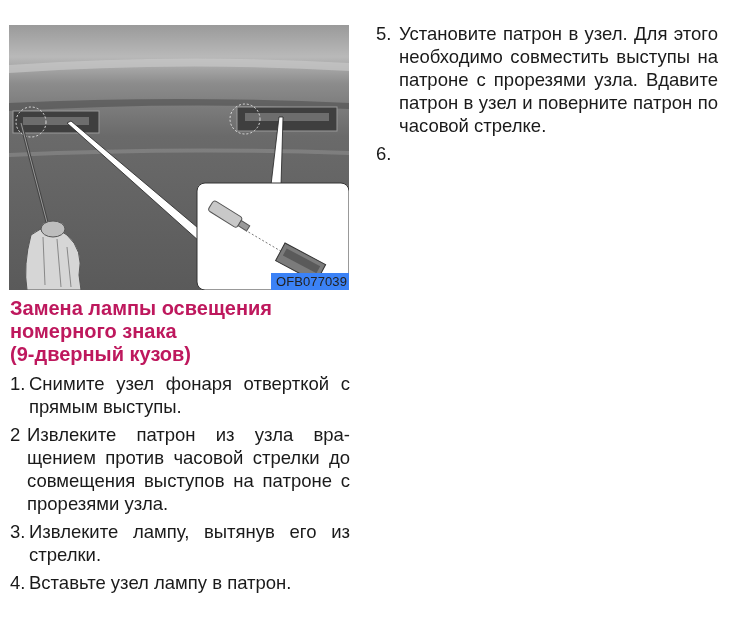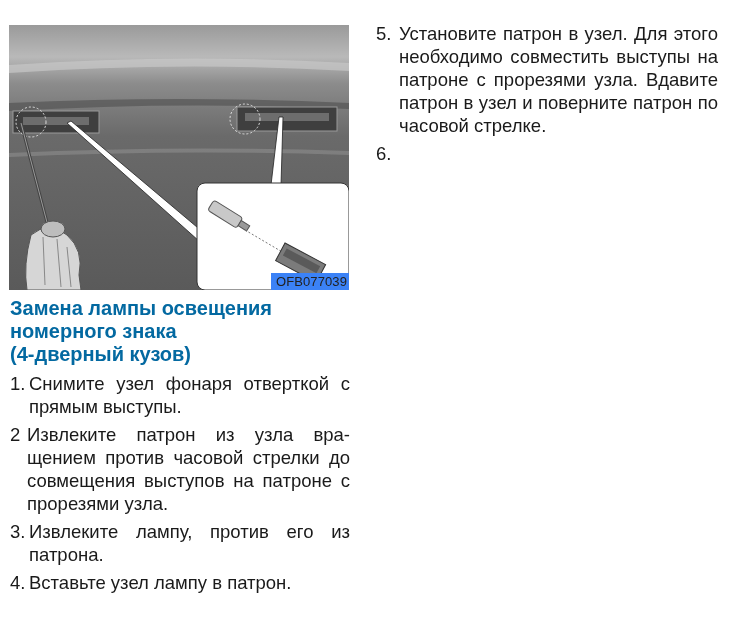--- a/index.html
+++ b/index.html
@@ -10,21 +10,21 @@
             overflow: hidden; background: #7b7b7b; }
   .figure svg { display: block; }
   .caption { position: absolute; right: 0; bottom: 0; background: #3b82f6;
              font-size: 13px; line-height: 16px; padding: 1px 2px 0 5px; color: #222;
              letter-spacing: 0.1px; }
 
   .col-left { position: absolute; left: 10px; top: 297px; width: 340px; }
   .col-right { position: absolute; left: 376px; top: 22px; width: 342px; }
 
   .heading { font-weight: bold; font-size: 20px; line-height: 23px; margin: 0 0 6px 0;
-             color: #0369a1; }
+             color: #be185d; }
 
   ol.steps { list-style: none; margin: 0; padding: 0; }
   .step { position: relative; padding-left: 19px; font-size: 18.5px; line-height: 23px;
           margin-bottom: 5px; text-align: justify; text-align-last: left; }
   .step .num { position: absolute; left: 0; top: 0; }
   .step.tight { padding-left: 17px; }
   .col-right .step { padding-left: 23px; }
 </style>
 </head>
 <body>
@@ -75,34 +75,34 @@
     <path d="M34 212 L36 260 M48 214 L52 262 M58 222 L62 262" stroke="#888" stroke-width="1" fill="none"></path>
     <ellipse cx="44" cy="204" rx="12" ry="8" fill="#bdbdbd" stroke="#555"></ellipse>
   </svg>
   <div class="caption">OFB077039</div>
 </div>
 
 <div class="col-left">
   <h2 class="heading">
     <span>Замена лампы освещения</span><br>
     <span>номерного знака</span><br>
-    <span>(4-дверный кузов)</span>
+    <span>(9-дверный кузов)</span>
   </h2>
   <ol class="steps">
     <li class="step">
       <span class="num">1.</span>
       <span>Снимите узел фонаря отверткой с прямым выступы.</span>
     </li>
     <li class="step tight">
       <span class="num">2</span>
       <span>Извлеките патрон из узла вра­щением против часовой стрелки до совмещения выступов на пат­роне с прорезями узла.</span>
     </li>
     <li class="step">
       <span class="num">3.</span>
-      <span>Извлеките лампу, против его из патрона.</span>
+      <span>Извлеките лампу, вытянув его из стрелки.</span>
     </li>
     <li class="step">
       <span class="num">4.</span>
       <span>Вставьте узел лампу в патрон.</span>
     </li>
   </ol>
 </div>
 
 <div class="col-right">
   <ol class="steps">

